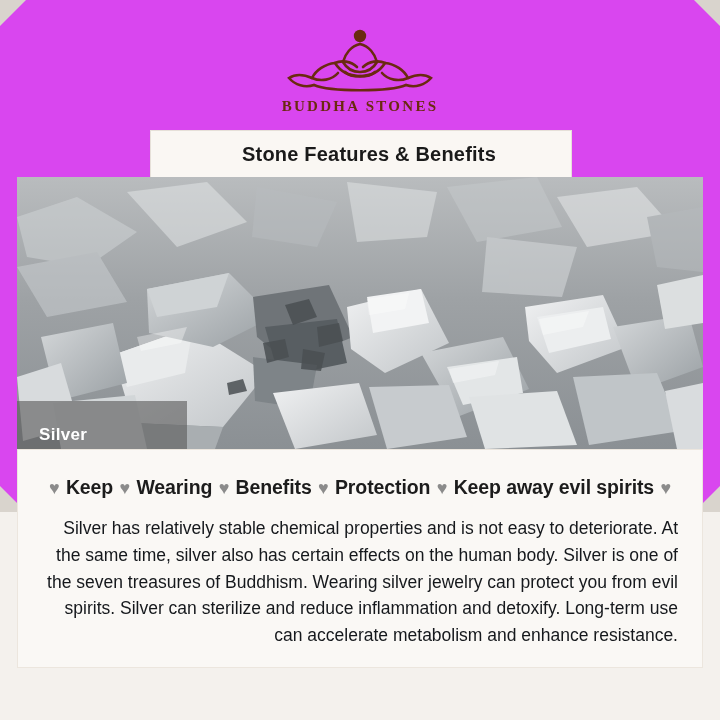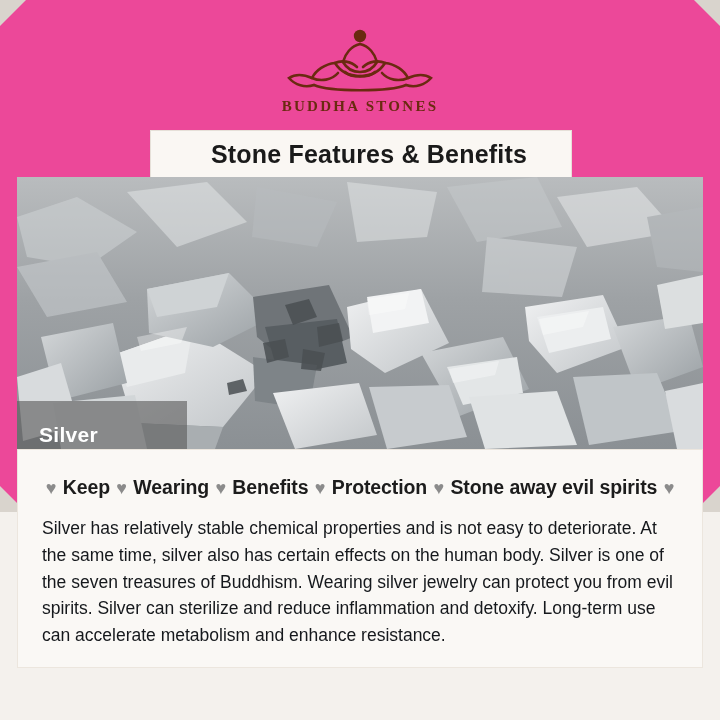--- a/index.html
+++ b/index.html
@@ -10,21 +10,21 @@
     width: 720px;
     height: 720px;
     background: #f4f1ed;
     font-family: "Liberation Serif", serif;
     overflow: hidden;
   }
   .page {
     position: relative;
     width: 720px;
     height: 512px;
-    background: #ec4899;
+    background: #d946ef;
     box-sizing: border-box;
     text-decoration: underline;
   }
   
   .corner-tl {
     position: absolute;
     top: 0; left: 0;
     width: 0; height: 0;
     border-top: 26px solid #d9d4cd;
     border-right: 26px solid transparent;
@@ -83,21 +83,21 @@
     height: 47px;
     background: #faf7f3;
     border: 1px solid #e6e0d8;
     display: flex;
     align-items: center;
     justify-content: center;
   }
   .title-text {
     font-family: "Liberation Sans", sans-serif;
     font-weight: bold;
-    font-size: 25px;
+    font-size: 20px;
     color: #1a1a1a;
     letter-spacing: 0.2px;
     margin-left: 16px;
   }
 
   
   .hero {
     position: absolute;
     top: 177px;
     left: 17px;
@@ -115,21 +115,21 @@
     width: 170px;
     height: 48px;
     background: rgba(90,90,90,0.62);
     display: flex;
     align-items: center;
   }
   .stone-label span {
     color: #ffffff;
     font-family: "Liberation Sans", sans-serif;
     font-weight: bold;
-    font-size: 21px;
+    font-size: 17px;
     padding-left: 22px;
     letter-spacing: 0.3px;
     margin-top: 20px;
   }
 
   
   .body-card {
     position: absolute;
     left: 17px;
     top: 449px;
@@ -154,21 +154,21 @@
     font-weight: normal;
     font-size: 18px;
     padding: 0 1px;
   }
   .desc {
     margin-top: 16px;
     font-family: "Liberation Sans", sans-serif;
     font-size: 17.5px;
     line-height: 1.53;
     color: #15181c;
-    text-align: left;
+    text-align: right;
   }
 </style>
 </head>
 <body>
 
 <div class="page">
 
   <div class="corner-tl"></div>
   <div class="corner-tr"></div>
   <div class="corner-bl"></div>
@@ -300,19 +300,19 @@
     <div class="keywords">
       <span class="heart">♥</span>
       <span>Keep</span>
       <span class="heart">♥</span>
       <span>Wearing</span>
       <span class="heart">♥</span>
       <span>Benefits</span>
       <span class="heart">♥</span>
       <span>Protection</span>
       <span class="heart">♥</span>
-      <span>Stone away evil spirits</span>
+      <span>Keep away evil spirits</span>
       <span class="heart">♥</span>
     </div>
     <div class="desc">Silver has relatively stable chemical properties and is not easy to deteriorate. At the same time, silver also has certain effects on the human body. Silver is one of the seven treasures of Buddhism. Wearing silver jewelry can protect you from evil spirits. Silver can sterilize and reduce inflammation and detoxify. Long-term use can accelerate metabolism and enhance resistance.</div>
   </div>
 
 </div>
 
 </body></html>

